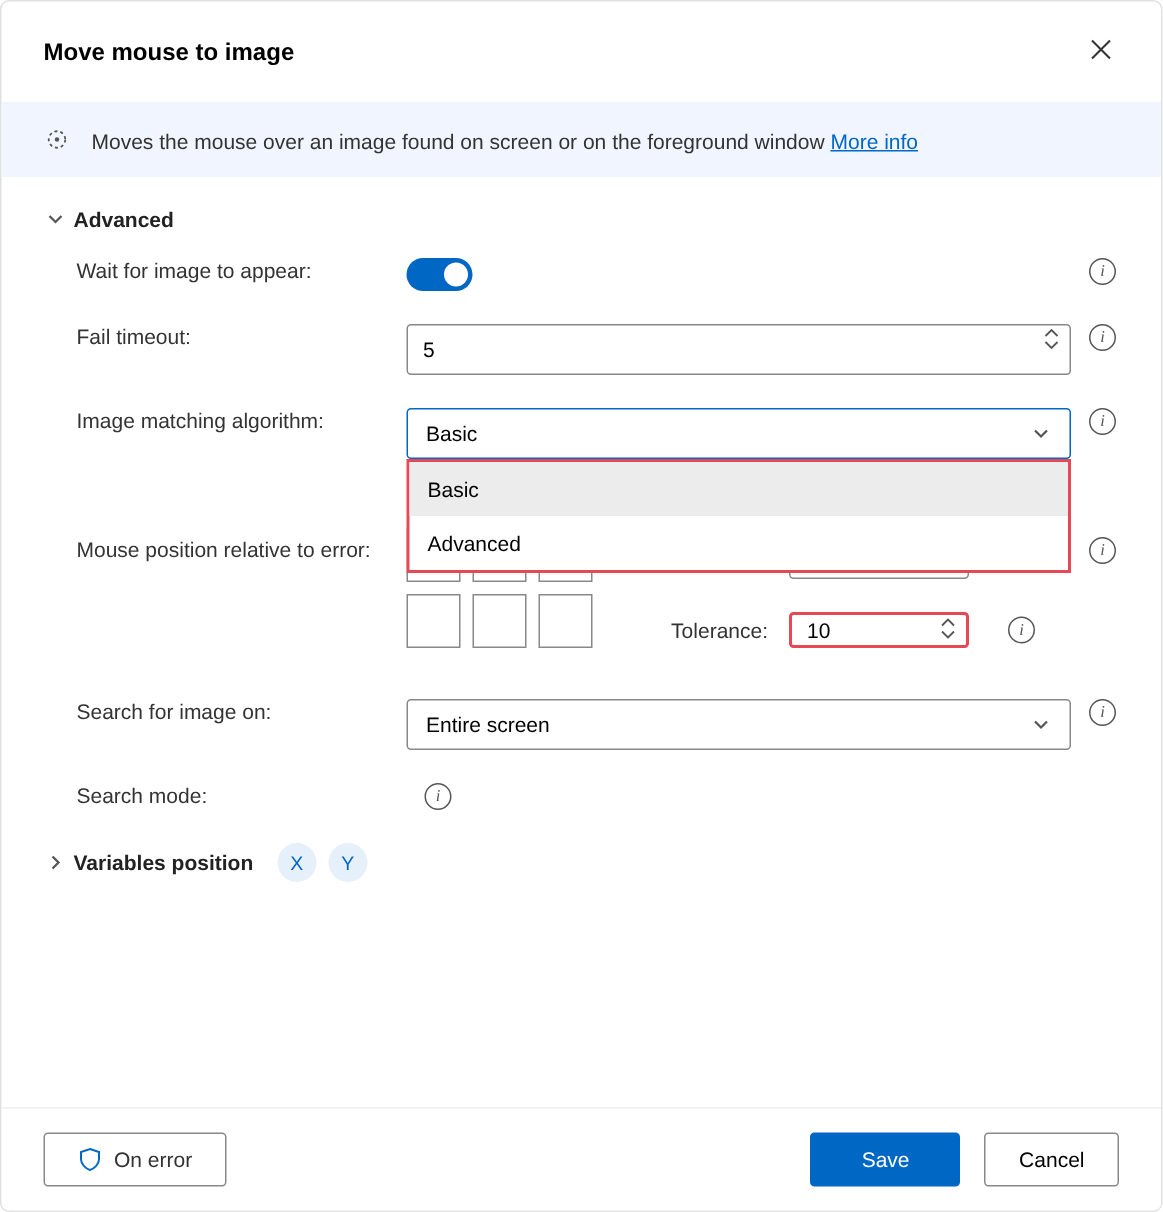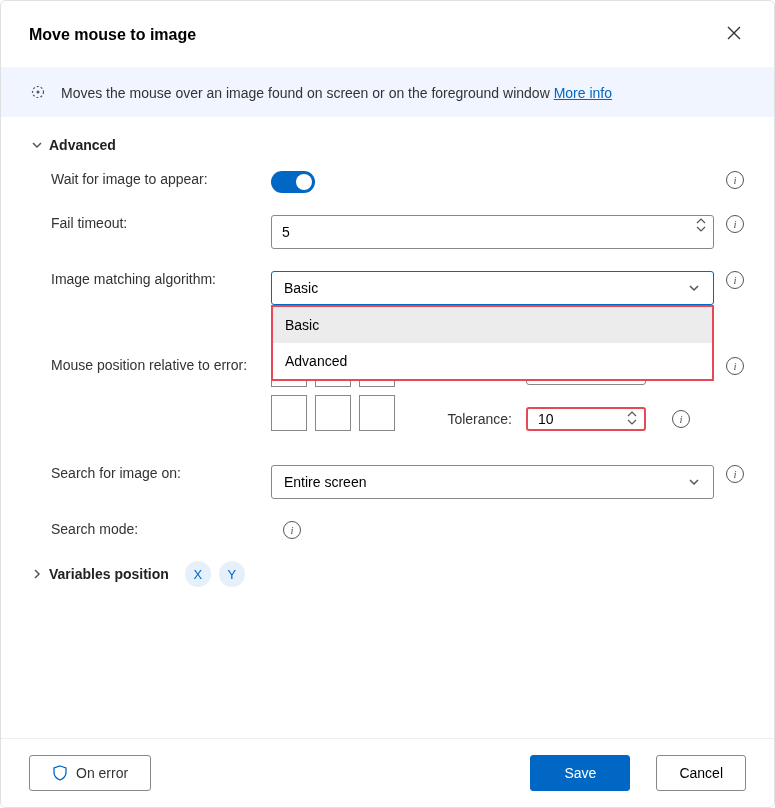--- a/index.html
+++ b/index.html
@@ -31,21 +31,21 @@
 .offset-label { font-size: 14px; color: #333; text-align: right; width: 70px; }
 .offset-input { width: 120px; height: 34px; border: 1px solid #888; border-radius: 3px; display: flex; align-items: center; justify-content: space-between; padding: 0 10px; font-size: 14px; }
 .offset-input .ph { color: #aaa; font-size: 13px; }
 .tol-input { width: 120px; height: 24px; border: 2px solid #e74856; border-radius: 3px; display: flex; align-items: center; padding: 0 10px; font-size: 14px; position: relative; }
 .var-badges { display: flex; gap: 8px; align-items: center; }
 .badge { background: #e6f0fa; color: #0067c5; width: 26px; height: 26px; border-radius: 50%; display: flex; align-items: center; justify-content: center; font-size: 13px; font-weight: 500; }
 .footer { position: absolute; bottom: 0; left: 0; right: 0; padding: 16px 28px; display: flex; justify-content: space-between; align-items: flex-end; border-top: 1px solid #eee; background: #fff; }
 .btn { height: 36px; padding: 0 22px; border-radius: 3px; font-size: 14px; cursor: pointer; display: flex; align-items: center; justify-content: center; border: 1px solid #888; background: #fff; }
 .btn-primary { background: #0067c5; color: #fff; border-color: #0067c5; font-weight: 500; min-width: 100px; }
 .btn-onerror { display: flex; gap: 8px; align-items: center; color: #333; }
-.footer-right { display: flex; gap: 26px; }
+.footer-right { display: flex; gap: 16px; }
 .chevron { display: inline-flex; }
 .offset-area { display: flex; flex-direction: column; gap: 22px; margin-left: 47px; }
 .offset-row { display: flex; align-items: center; gap: 14px; }
 .mouse-pos-row { align-items: flex-start; }
 </style>
 </head>
 <body>
 
 <div class="header">
   <div class="header-title">Move mouse to image</div>

